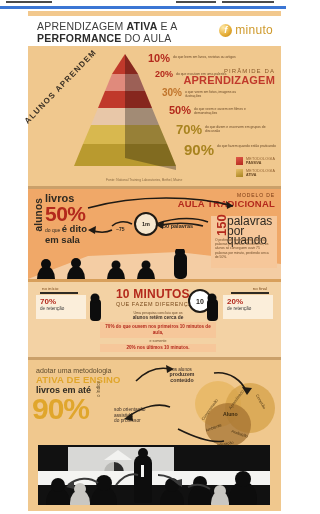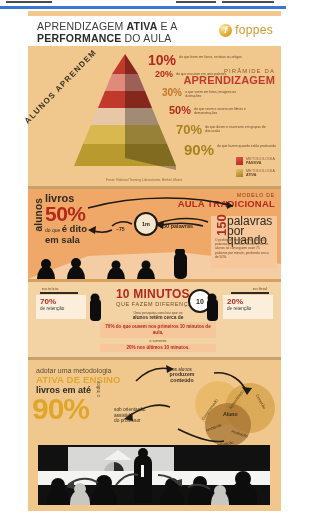--- a/index.html
+++ b/index.html
@@ -153,21 +153,21 @@
 
     <div class="header">
       <div class="htitle">
         <span>APRENDIZAGEM </span><b>ATIVA</b><span> E A</span><br>
         <b>PERFORMANCE</b><span> DO AULA</span>
       </div>
       <div class="logo">
         <div class="logo-mark">
             <span>f</span>
           </div>
-        <div class="logo-txt">foppes</div>
+        <div class="logo-txt">minuto</div>
       </div>
     </div>
 
     <div class="sec1">
       <svg class="pyr-wrap" viewBox="0 0 253 140">
         <polygon points="97,8 110,28 84,28" fill="#c0392b"></polygon>
         <polygon points="84,28 110,28 117,45 77,45" fill="#e08a7c"></polygon>
         <polygon points="77,45 117,45 124,62 70,62" fill="#c0392b"></polygon>
         <polygon points="70,62 124,62 131,79 63,79" fill="#e8c7a8"></polygon>
         <polygon points="63,79 131,79 139,98 55,98" fill="#d8b84f"></polygon>
@@ -176,21 +176,21 @@
       </svg>
 
       <div class="pyrtitle">
         <div class="t1">PIRÂMIDE DA</div>
         <div class="t2">APRENDIZAGEM</div>
       </div>
 
       <div class="aluno-lbl">ALUNOS APRENDEM</div>
 
       <div class="rowtxt" style="left:120px;top:7px;">
-        <span class="pc" style="font-size:14px;color:#b3291c;">10%</span>
+        <span class="pc" style="font-size:11px;color:#b3291c;">10%</span>
         <span class="ds">do que leem em livros, revistas ou artigos</span>
       </div>
       <div class="rowtxt" style="left:127px;top:24px;">
         <span class="pc" style="font-size:9px;color:#b3291c;">20%</span>
         <span class="ds">do que escutam em uma palestra</span>
       </div>
       <div class="rowtxt" style="left:134px;top:42px;align-items:center;">
         <span class="pc" style="font-size:10px;color:#c0742b;">30%</span>
         <span class="ds">o que veem em fotos, imagens ou ilustrações</span>
       </div>

